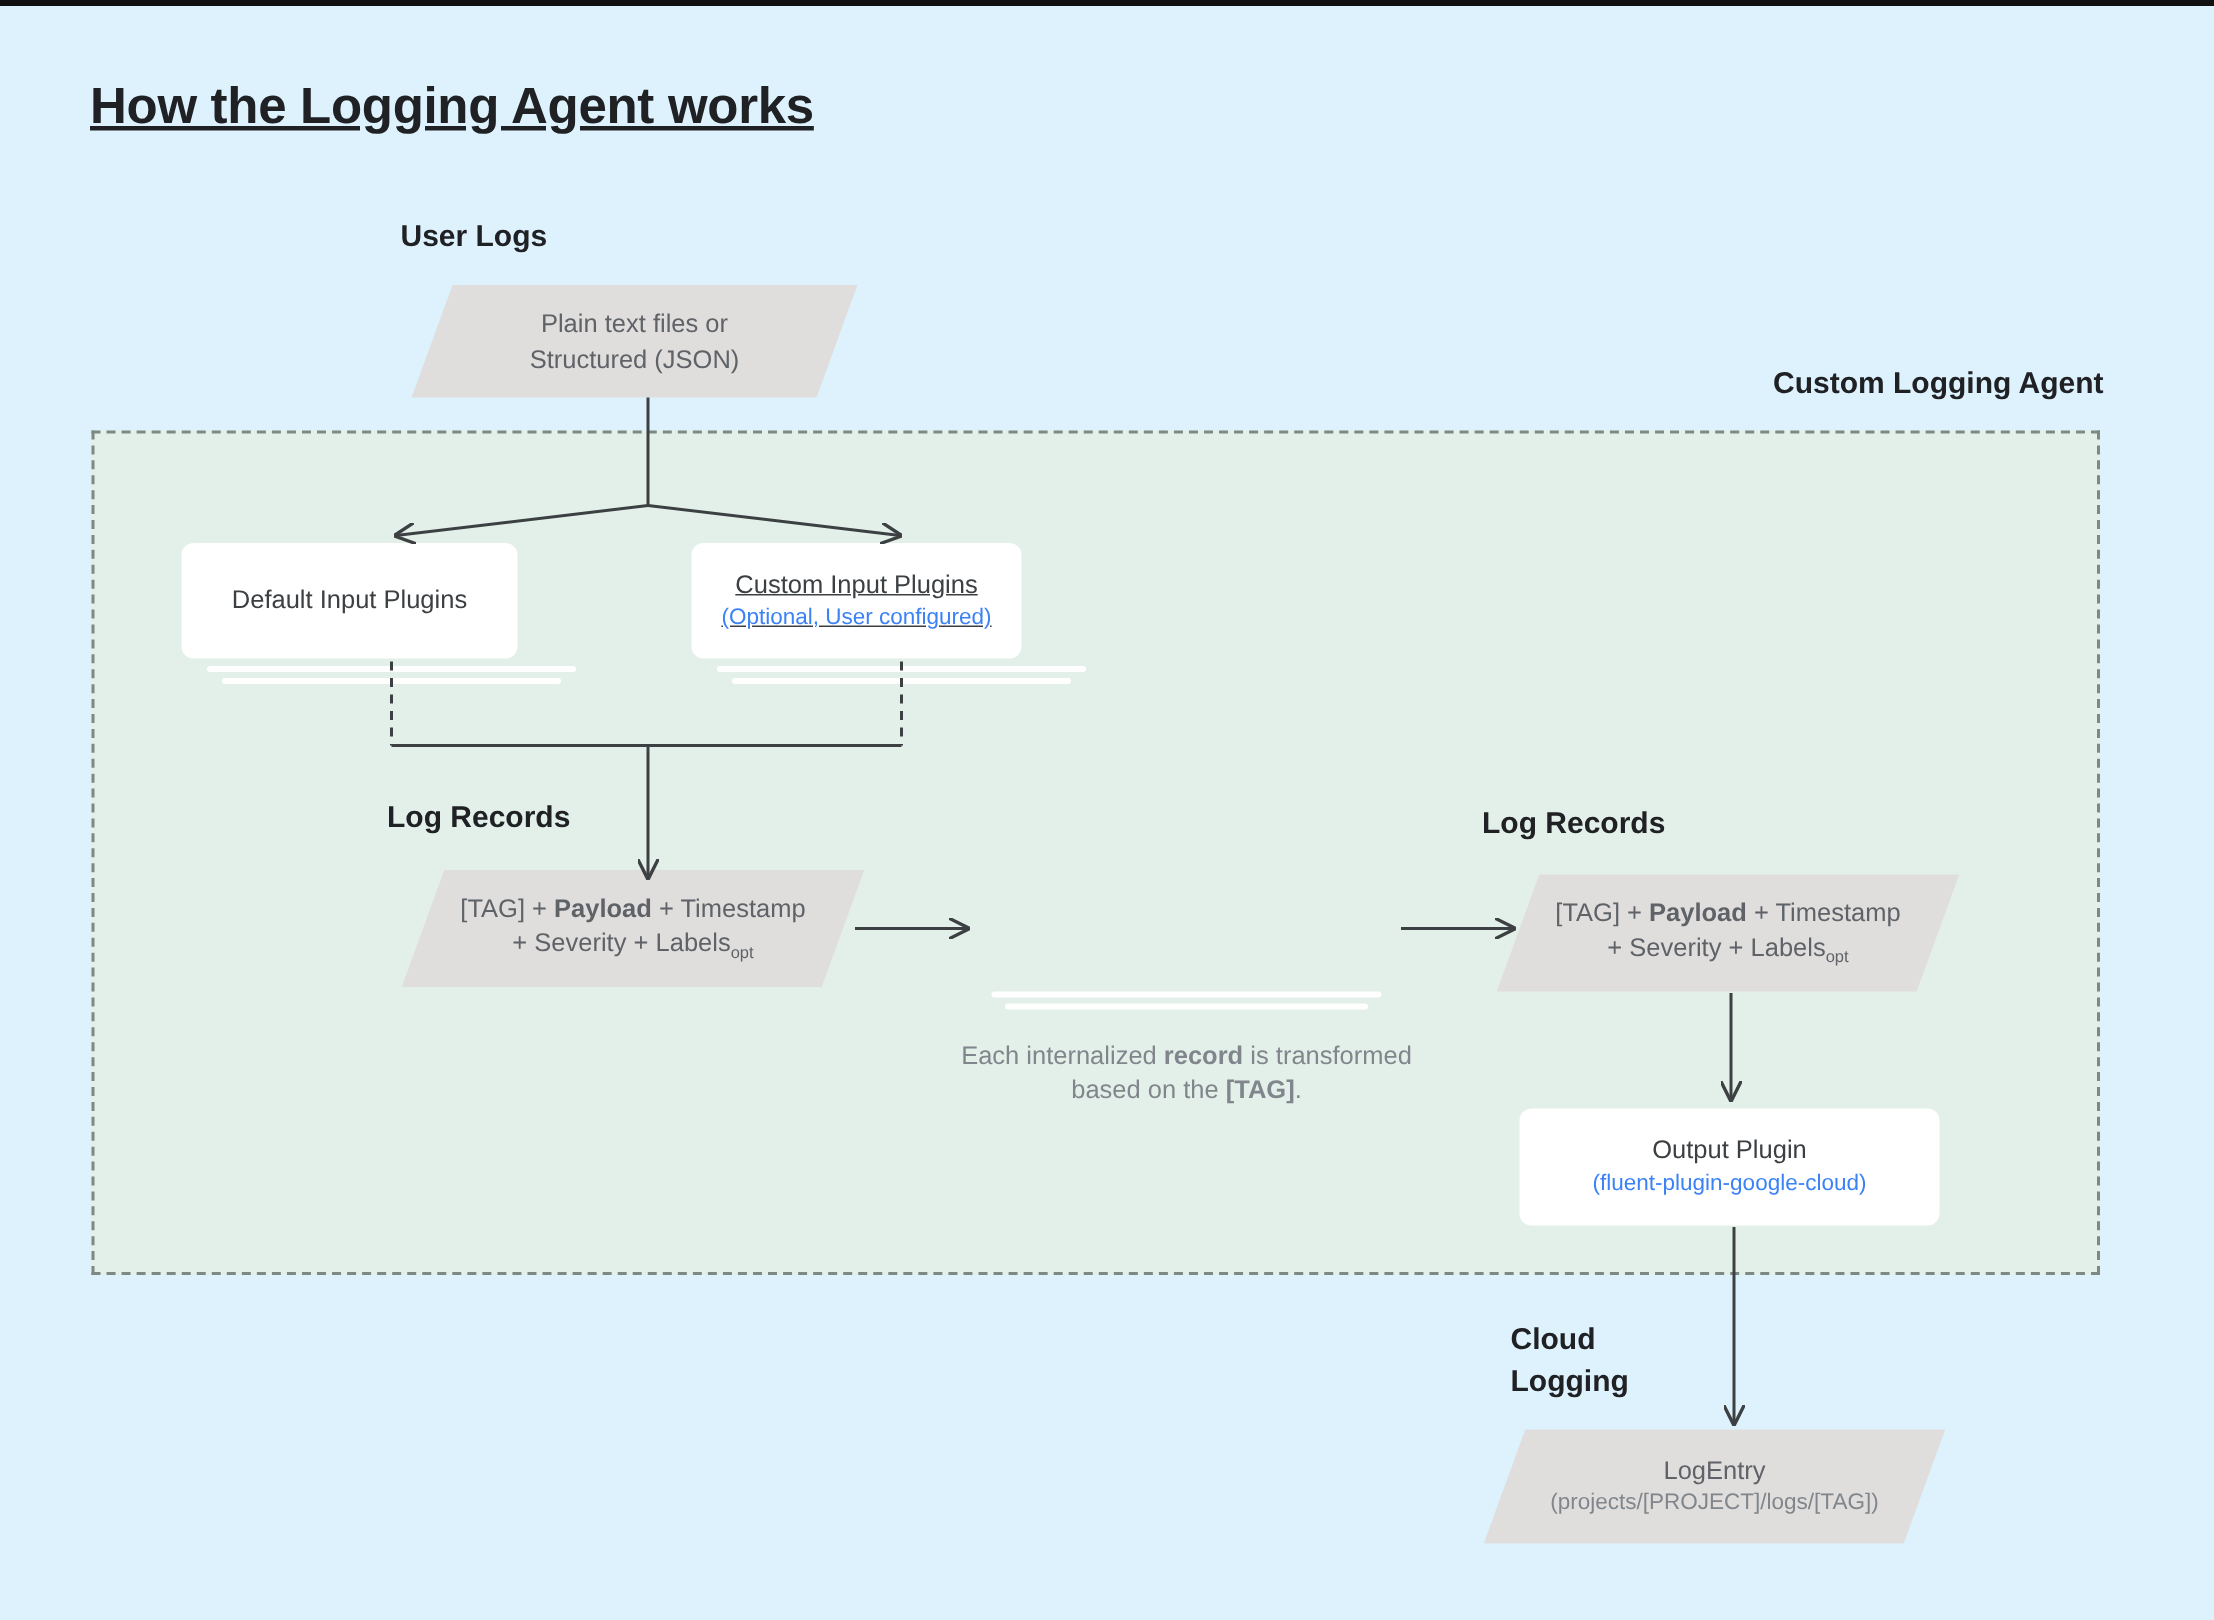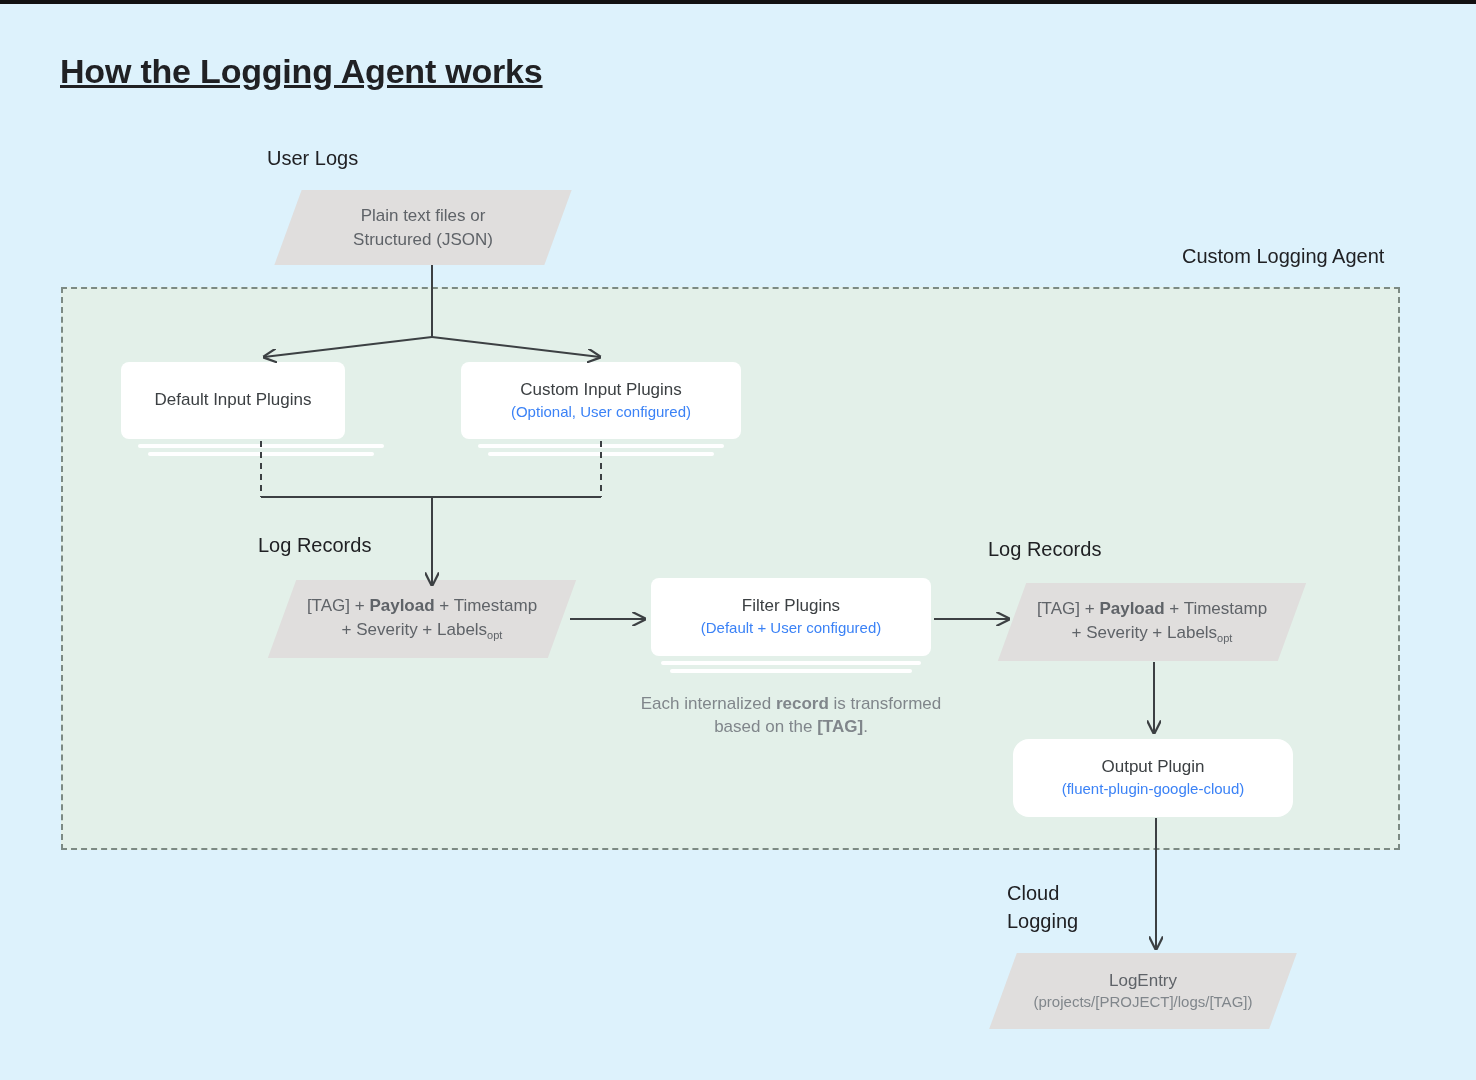--- a/index.html
+++ b/index.html
@@ -32,21 +32,21 @@
     color: #202124;
     letter-spacing: -0.2px;
     white-space: nowrap;
     text-decoration: underline;
   }
 
   
   .section-label {
     position: absolute;
     font-size: 20px;
-    font-weight: 400;
+    font-weight: 700;
     color: #202124;
     white-space: pre-line;
     line-height: 1.4;
   }
   #label-user-logs  { left: 267px; top: 144px; }
   #label-agent      { left: 1182px; top: 242px; }
   #label-logrec-1   { left: 258px; top: 531px; }
   #label-logrec-2   { left: 988px; top: 535px; }
   #label-cloud-logging { left: 1007px; top: 879px; }
 
@@ -114,23 +114,23 @@
   }
   
   .stack {
     position: absolute;
     height: 4px;
     background: #ffffff;
     border-radius: 2px;
   }
 
   #card-default-input { left: 121px; top: 362px; width: 224px; height: 77px; }
-  #card-custom-input  { left: 461px; top: 362px; width: 280px; height: 77px; }
+  #card-custom-input  { left: 461px; top: 362px; width: 220px; height: 77px; text-decoration: underline; }
   #card-filter        { left: 651px; top: 578px; width: 280px; height: 78px; }
-  #card-output        { left: 1013px; top: 739px; width: 280px; height: 78px; border-radius: 16px; }
+  #card-output        { left: 1013px; top: 739px; width: 280px; height: 78px; }
 
   
   #filter-note {
     position: absolute;
     left: 621px; top: 692px;
     width: 340px;
     text-align: center;
     font-size: 17px;
     color: #80868b;
     line-height: 1.38;
@@ -185,24 +185,20 @@
 
   <div class="para" id="para-logrec-1">
     <div class="para-text">
       <div class="line"><span>[TAG] + </span><b>Payload</b><span> + Timestamp</span></div>
       <div class="line"><span>+ Severity + Labels</span><sub>opt</sub></div>
     </div>
   </div>
 
   <div class="stack" style="left:661px; top:661px; width:260px;"></div>
   <div class="stack" style="left:670px; top:669px; width:242px;"></div>
-  <div class="card" id="card-filter">
-    <div class="title">Filter Plugins</div>
-    <div class="sub">(Default + User configured)</div>
-  </div>
 
   <div id="filter-note"><span>Each internalized </span><b>record</b><span> is transformed based on the </span><b>[TAG]</b><span>.</span></div>
 
   <div class="para" id="para-logrec-2">
     <div class="para-text">
       <div class="line"><span>[TAG] + </span><b>Payload</b><span> + Timestamp</span></div>
       <div class="line"><span>+ Severity + Labels</span><sub>opt</sub></div>
     </div>
   </div>
 

